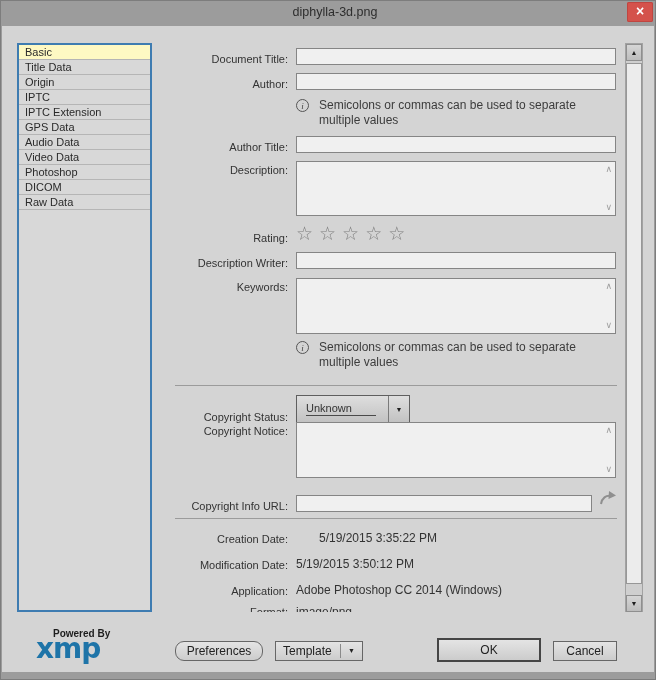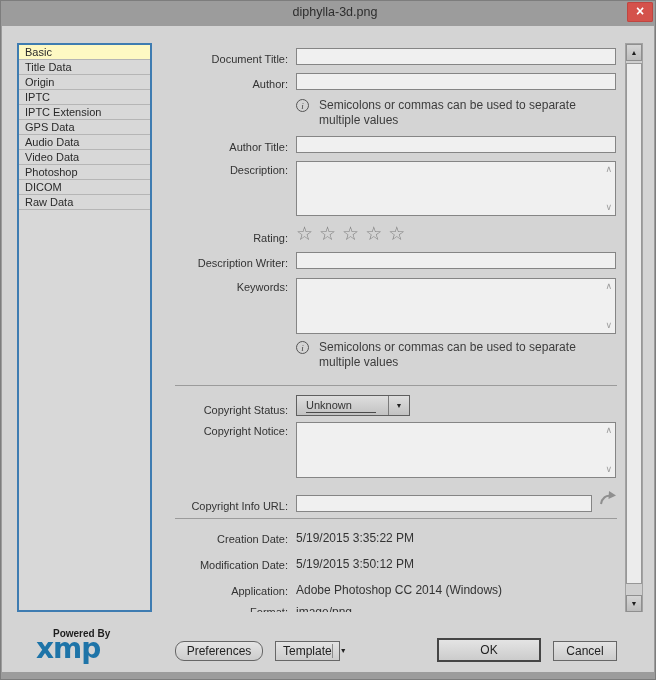--- a/index.html
+++ b/index.html
@@ -83,21 +83,21 @@
     text-align: center; line-height: 12px; margin-top: 1px;
     font-family: "Liberation Serif", serif;
   }
   .note-text { margin-left: 10px; width: 286px; font-size: 12px; color: #3c3c3c; line-height: 1.25; }
 
   .stars { font-size: 19px; color: #7f7f7f; letter-spacing: 6px; line-height: 20px; cursor: pointer; }
 
   .hr { position: absolute; left: 15px; width: 442px; height: 1px; background: #9b9b9b; }
 
   .dropdown {
-    margin-left: 8px; width: 114px; height: 21px; display: flex; align-items: stretch;
+    margin-left: 8px; width: 114px; height: 28px; display: flex; align-items: stretch;
     background: linear-gradient(#dedede, #c2c2c2); border: 1px solid #5f5f5f; cursor: pointer;
   }
   .dd-text { flex: 1; display: flex; align-items: center; padding-left: 9px; }
   .dd-value {
     font-size: 11px; color: #333; border-bottom: 1px solid #4a4a4a; padding: 0 24px 1px 0;
   }
   .dd-arrow {
     flex: 0 0 21px; border-left: 1px solid #7a7a7a; font-size: 7px; color: #222;
     display: flex; align-items: center; justify-content: center;
   }
@@ -135,21 +135,21 @@
     font-size: 28px; font-weight: bold; color: #1e74a8; letter-spacing: -1px;
     font-family: "DejaVu Sans", sans-serif;
     text-align: center;
   }
   .btn {
     position: absolute; height: 20px; top: 641px;
     background: linear-gradient(#e4e4e4, #cccccc); border: 1px solid #666;
     font-size: 12px; color: #222; text-align: center; line-height: 18px; cursor: pointer;
   }
   .btn-preferences { left: 175px; width: 88px; border-radius: 9px; }
-  .btn-template { left: 275px; width: 65px; display: flex; align-items: center; justify-content: space-between; padding: 0 7px; }
+  .btn-template { left: 275px; width: 88px; display: flex; align-items: center; justify-content: space-between; padding: 0 7px; }
   .btn-template .tpl-arrow { font-size: 7px; border-left: 1px solid #8a8a8a; padding-left: 7px; height: 14px; line-height: 14px; }
   .btn-ok { left: 437px; width: 104px; top: 638px; height: 24px; border: 2px solid #454545; line-height: 20px; }
   .btn-cancel { left: 553px; width: 64px; }
 </style>
 </head>
 <body>
 
 <div class="window">
 
   <div class="titlebar">
@@ -263,21 +263,21 @@
       <span class="url-go">
         <svg width="20" height="20" viewBox="0 0 20 20">
           <path d="M3 16 C4 10, 8 7, 13 8" fill="none" stroke="#8f8f8f" stroke-width="2"></path>
           <path d="M11 3 L18 7.5 L10.5 11 Z" fill="#8f8f8f"></path>
         </svg>
       </span>
     </div>
 
     <div class="hr" style="top:475px;"></div>
 
-    <div class="row" style="top:488px;">
+    <div class="row" style="top:488px;gap:23px;">
       <div class="lbl">Creation Date:</div>
       <div class="kv-value">5/19/2015 3:35:22 PM</div>
     </div>
 
     <div class="row" style="top:514px;">
       <div class="lbl">Modification Date:</div>
       <div class="kv-value">5/19/2015 3:50:12 PM</div>
     </div>
 
     <div class="row" style="top:540px;">

